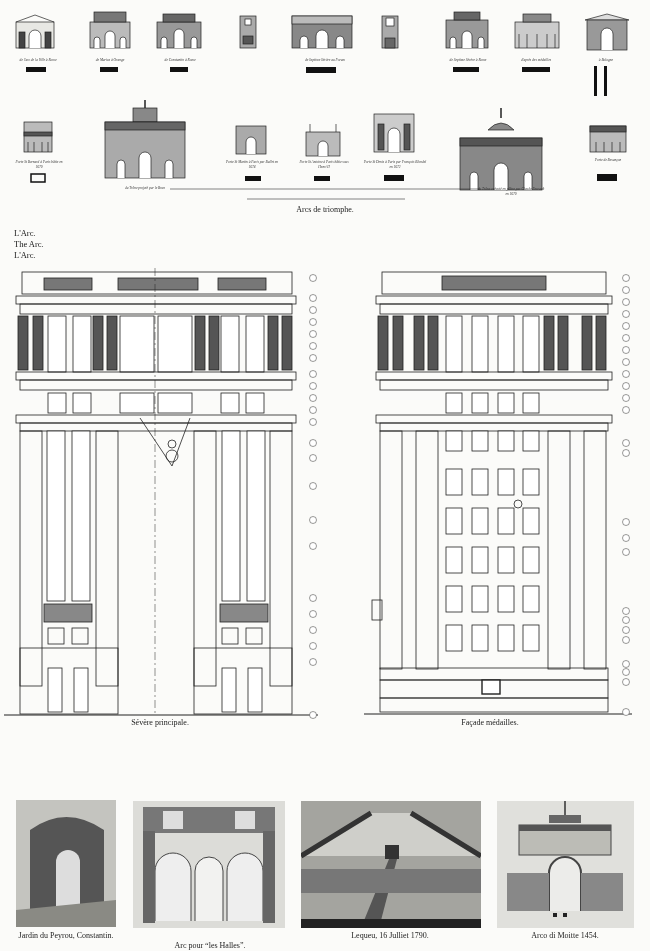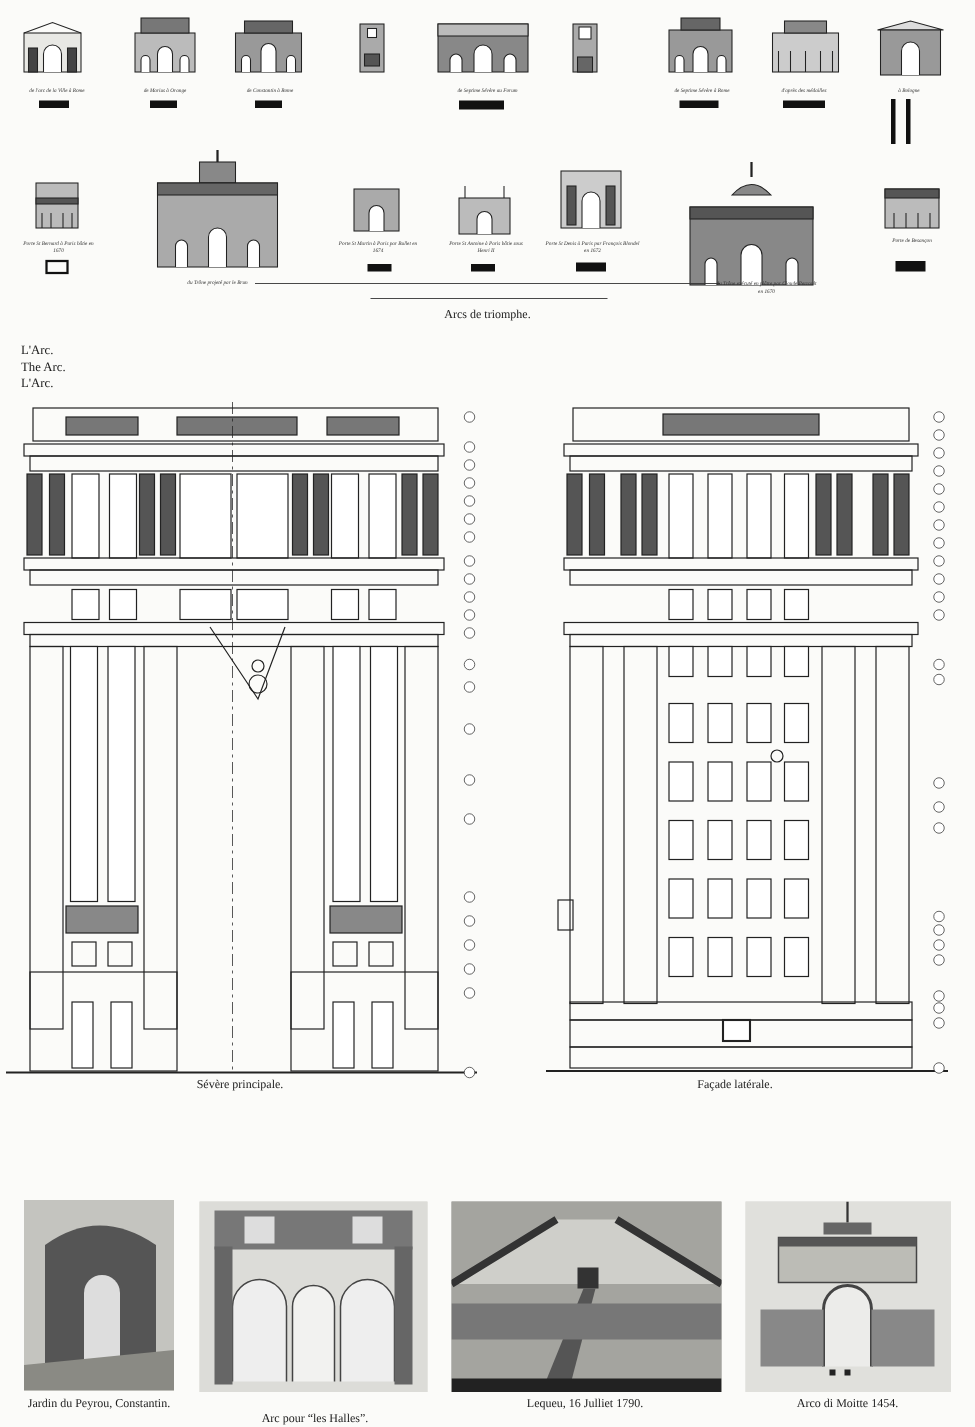--- a/index.html
+++ b/index.html
@@ -349,21 +349,21 @@
       <circle cx="266" cy="343" r="3.5"></circle>
     <circle cx="266" cy="352" r="3.5"></circle>
       <circle cx="266" cy="362" r="3.5"></circle>
       <circle cx="266" cy="372" r="3.5"></circle>
     <circle cx="266" cy="396" r="3.5"></circle>
       <circle cx="266" cy="404" r="3.5"></circle>
       <circle cx="266" cy="414" r="3.5"></circle>
     <circle cx="266" cy="444" r="3.5"></circle>
   </g>
 </svg>
-<div class="abs caption" style="left:390px;top:718px;width:200px">Façade latérale.</div>
+<div class="abs caption" style="left:390px;top:718px;width:200px">Façade médailles.</div>
 
 <div class="photo" style="left:16px;top:800px;width:100px;height:127px;background:#a9a9a4">
   <svg width="100" height="127">
     <rect width="100" height="127" fill="#c4c4bf"></rect>
     <path d="M14 110 V30 Q50 4 88 30 V110 Z" fill="#555"></path>
     <path d="M40 110 V62 a12 12 0 0 1 24 0 V110 Z" fill="#ddd"></path>
     <path d="M0 110 L100 100 V127 H0 Z" fill="#8a8a84"></path>
   </svg>
 </div>
 <div class="abs caption" style="left:6px;top:931px;width:120px">Jardin du Peyrou, Constantin.</div>

